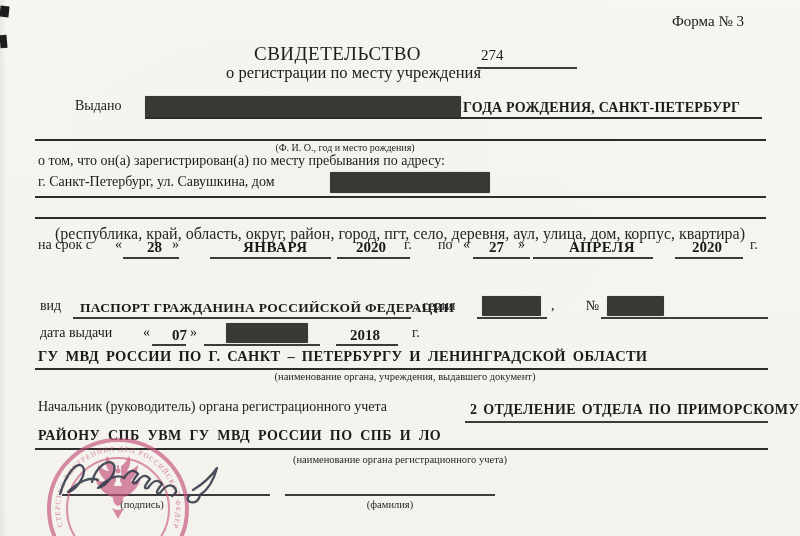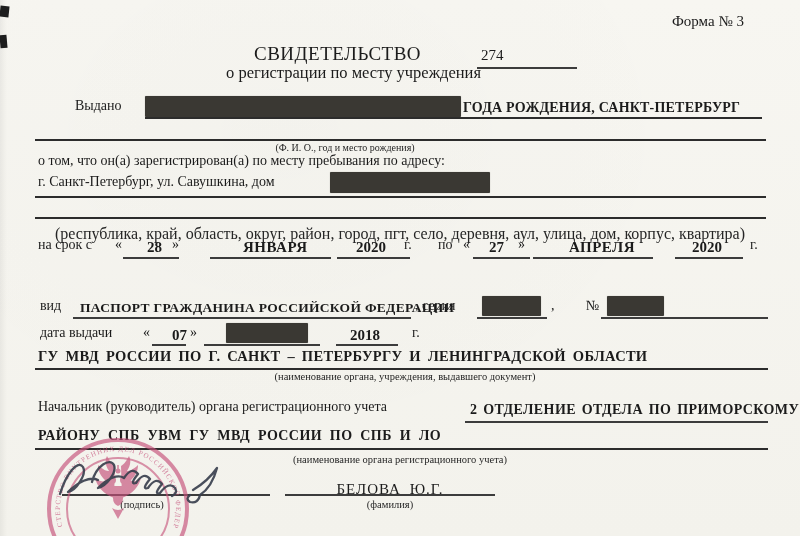--- a/index.html
+++ b/index.html
@@ -108,21 +108,20 @@
   <div class="t fs17" style="left:38px;top:399px;">Начальник (руководитель) органа регистрационного учета</div>
   <div class="t b" style="left:470px;top:402px;font-size:14px;letter-spacing:.4px;word-spacing:2px;">2 ОТДЕЛЕНИЕ ОТДЕЛА ПО ПРИМОРСКОМУ</div>
   <div class="rule" style="left:465px;top:421px;width:303px;"></div>
   <div class="t b" style="left:38px;top:428px;font-size:14px;letter-spacing:.4px;word-spacing:4px;">РАЙОНУ СПБ УВМ ГУ МВД РОССИИ ПО СПБ И ЛО</div>
   <div class="rule thick" style="left:35px;top:448px;width:733px;"></div>
   <div class="cap" style="left:35px;top:455px;width:730px;font-size:10.5px;">(наименование органа регистрационного учета)</div>
 
   <div class="rule" style="left:62px;top:494px;width:208px;"></div>
   <div class="cap" style="left:62px;top:500px;width:160px;font-size:10.5px;">(подпись)</div>
 
-  <div class="t" style="left:285px;top:481px;width:210px;font-size:15px;letter-spacing:1px;text-align:center;word-spacing:4px;">БЕЛОВА Ю.Г.</div>
   <div class="rule" style="left:285px;top:494px;width:210px;"></div>
   <div class="cap" style="left:285px;top:500px;width:210px;font-size:10.5px;">(фамилия)</div>
 
   <svg id="stamp-svg" class="stamp" width="146" height="146" viewBox="0 0 146 146">
     <circle cx="73" cy="73" r="69" fill="none" stroke="currentColor" stroke-width="4" opacity=".8"></circle>
     <circle cx="73" cy="73" r="51" fill="none" stroke="currentColor" stroke-width="2" opacity=".75"></circle>
     <defs>
       <path id="stampTopArc" d="M 18.5,92.8 A 58,58 0 1 1 127.5,92.8" fill="none"></path>
       <path id="stampBotArc" d="M 27,111.6 A 60,60 0 0 0 119,111.6" fill="none"></path>
     </defs>

